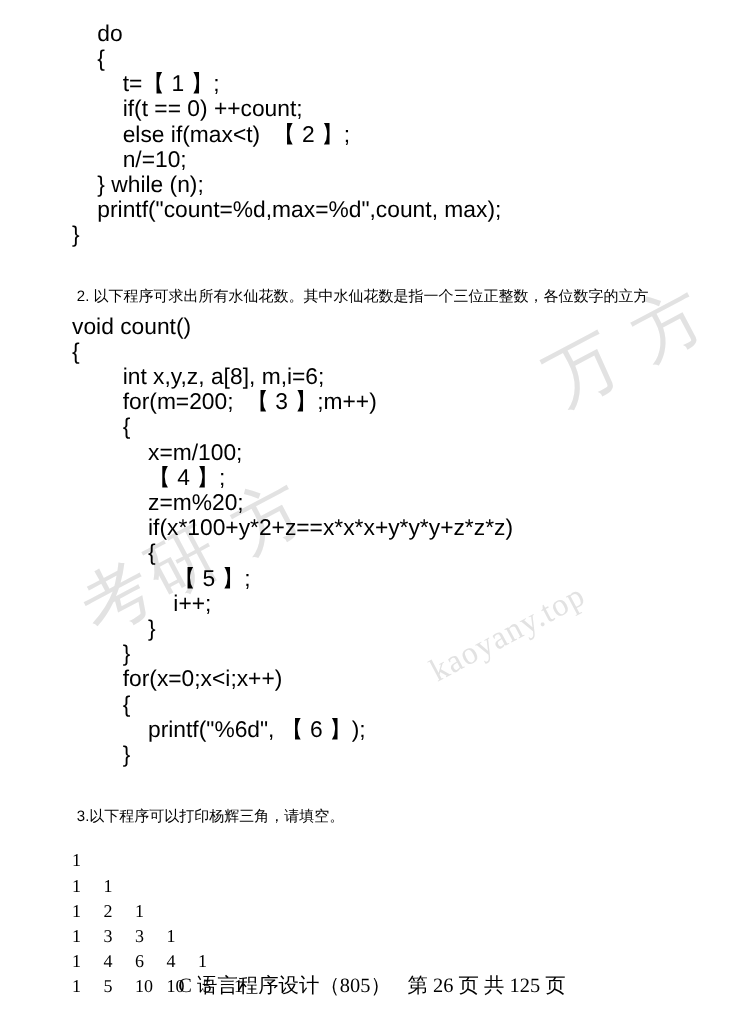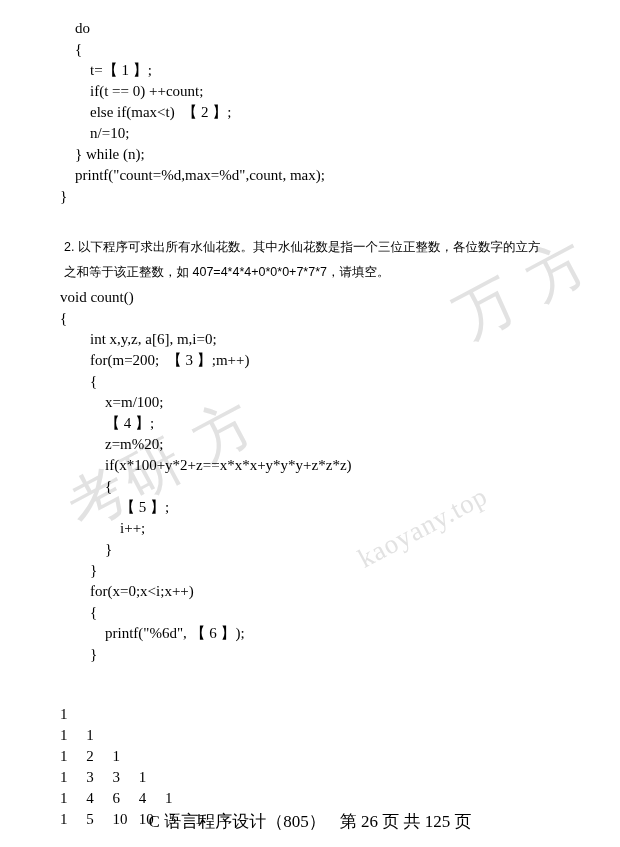--- a/index.html
+++ b/index.html
@@ -50,22 +50,22 @@
     top: 512px;
     font-size: 27px;
     transform: rotate(-28deg);
     letter-spacing: 1px;
   }
   .content {
     position: relative;
     z-index: 1;
   }
   .code {
-    font-family: Liberation Serif, serif;
-    font-size: 15px;
+    font-family: Liberation Sans, sans-serif;
+    font-size: 19px;
     line-height: 21px;
     white-space: pre;
   }
   .para-cn {
     font-family: Liberation Sans, sans-serif;
     font-size: 12.5px;
     line-height: 21px;
     margin: 4px;
   }
   .gap-sm { height: 13px; }
@@ -105,43 +105,43 @@
 <span>        if(t == 0) ++count;</span>
 <span>        else if(max&lt;t)  【 2 】;</span>
 <span>        n/=10;</span>
 <span>    } while (n);</span>
 <span>    printf("count=%d,max=%d",count, max);</span>
 <span>}</span></div>
 
     <div class="gap-lg"></div>
 
     <p class="para-cn">2. 以下程序可求出所有水仙花数。其中水仙花数是指一个三位正整数，各位数字的立方</p>
-    <p class="para-cn">之和等于该正整数，如 407=4*4*4+0*0*0+7*7*7，请填空。</p>
 
     <div class="code"><span>void count()</span>
 <span>{</span>
-<span>        int x,y,z, a[6], m,i=0;</span>
+<span>        int x,y,z, a[8], m,i=6;</span>
 <span>        for(m=200;  【 3 】;m++)</span>
 <span>        {</span>
 <span>            x=m/100;</span>
 <span>            【 4 】;</span>
 <span>            z=m%20;</span>
 <span>            if(x*100+y*2+z==x*x*x+y*y*y+z*z*z)</span>
 <span>            {</span>
 <span>                【 5 】;</span>
 <span>                i++;</span>
 <span>            }</span>
 <span>        }</span>
 <span>        for(x=0;x&lt;i;x++)</span>
 <span>        {</span>
 <span>            printf("%6d", 【 6 】);</span>
 <span>        }</span></div>
 
     <div class="gap-lg"></div>
 
+    <p class="para-cn">3.以下程序可以打印杨辉三角，请填空。</p>
 
     <div class="gap-sm"></div>
 
     <div class="triangle"><span>1</span>
 <span>1     1</span>
 <span>1     2     1</span>
 <span>1     3     3     1</span>
 <span>1     4     6     4     1</span>
 <span>1     5     10   10    5     1</span></div>
 

